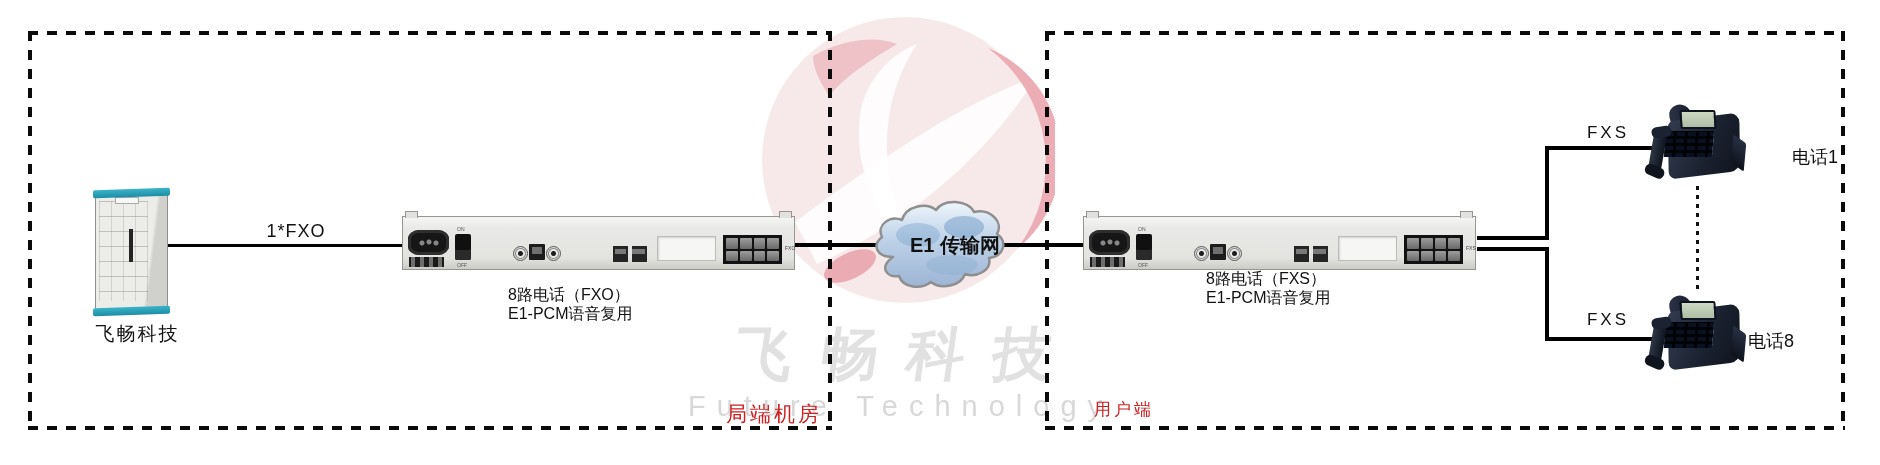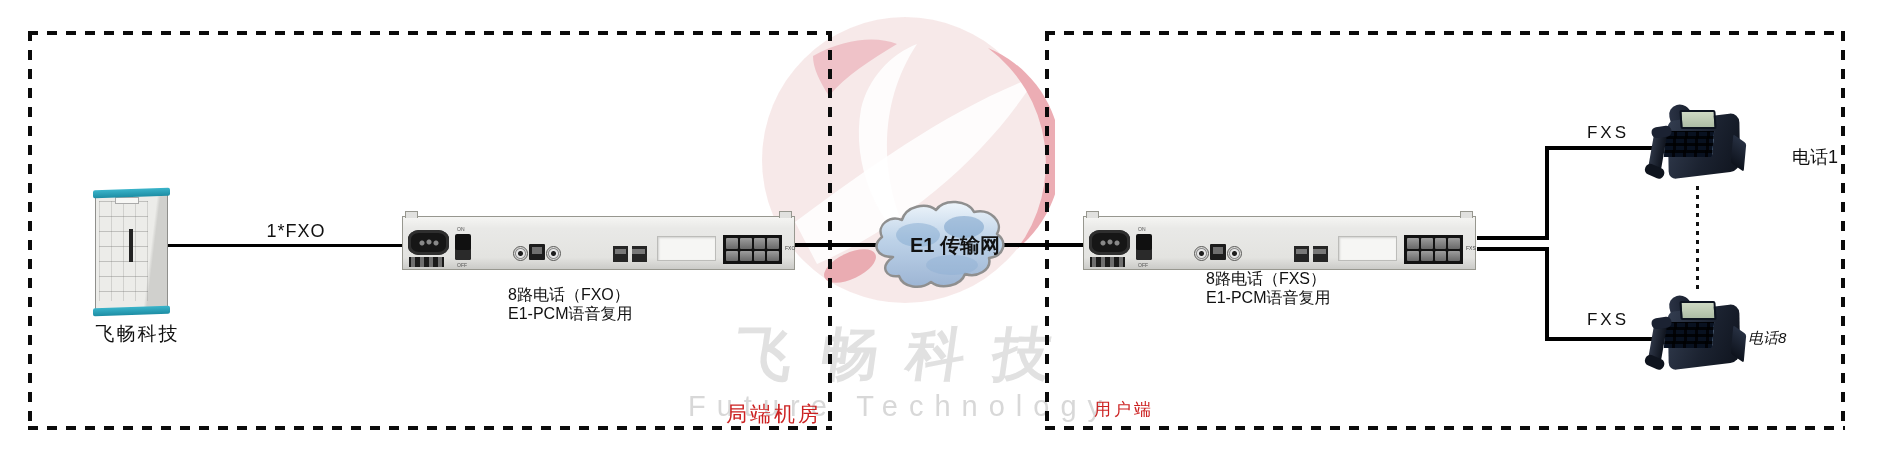--- a/index.html
+++ b/index.html
@@ -236,18 +236,18 @@
   <div class="lbl" style="left:1748px;top:145px;font-size:18px;margin-left:44px;">电话1</div>
 
   <div class="phone" style="left:1650px;top:295px;">
     <div class="ph-cradle"></div>
     <div class="ph-body"></div>
     <div class="ph-screen"></div>
     <div class="ph-keys"></div>
     <div class="ph-handset"></div>
     <div class="ph-stand"></div>
   </div>
-  <div class="lbl" style="left:1748px;top:329px;font-size:15px;font-style:italic;">电话8</div>
+  <div class="lbl" style="left:1748px;top:329px;font-size:18px;">电话8</div>
 
   <div class="lbl red" style="left:726px;top:400px;font-size:21px;letter-spacing:3px;">局端机房</div>
   <div class="lbl red" style="left:1094px;top:398px;font-size:17px;letter-spacing:3px;">用户端</div>
 
 </div>
 
 </body></html>

